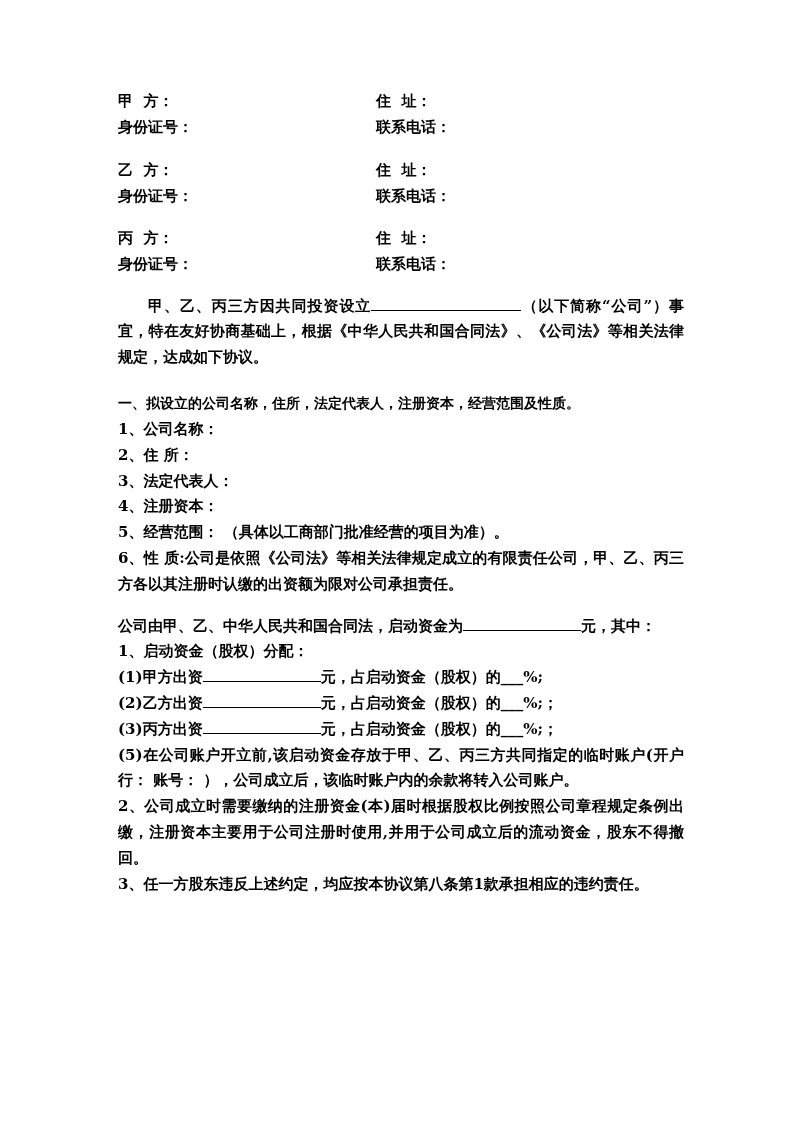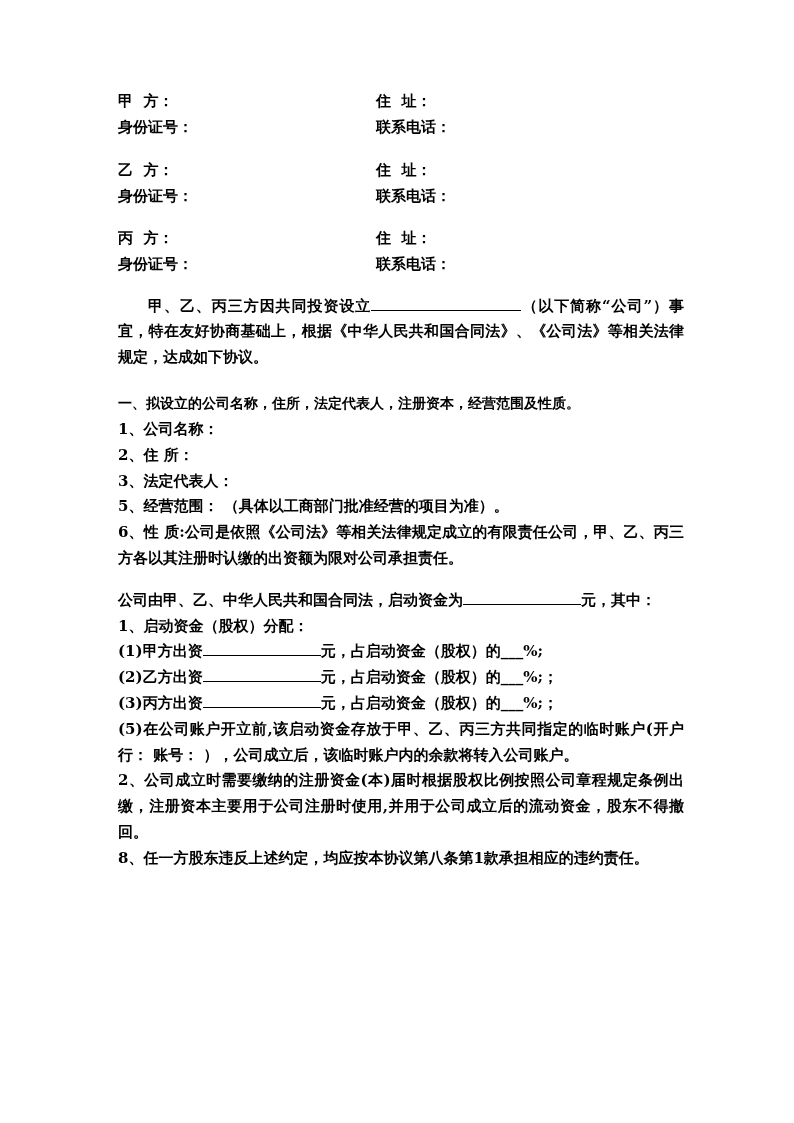--- a/index.html
+++ b/index.html
@@ -120,31 +120,32 @@
   <div class="body-text">
 
     <p class="para indent"><span>甲、乙、丙三方因共同投资设立</span><span class="blank b-long"></span><span>（以下简称“公司”）事宜，特在友好协商基础上，根据《中华人民共和国合同法》、《公司法》等相关法律规定，达成如下协议。</span></p>
 
     <div class="gap"></div>
 
     <p class="section-head">一、拟设立的公司名称，住所，法定代表人，注册资本，经营范围及性质。</p>
     <p class="line">1、公司名称：</p>
     <p class="line">2、住  所：</p>
     <p class="line">3、法定代表人：</p>
+    <p class="line">4、注册资本：</p>
     <p class="line">5、经营范围：                        （具体以工商部门批准经营的项目为准）。</p>
     <p class="line">6、性  质:公司是依照《公司法》等相关法律规定成立的有限责任公司，甲、乙、丙三方各以其注册时认缴的出资额为限对公司承担责任。</p>
 
     <div class="gap"></div>
 
     <p class="line"><span>公司由甲、乙、中华人民共和国合同法，启动资金为</span><span class="blank b-med"></span><span>元，其中：</span></p>
     <p class="line">1、启动资金（股权）分配：</p>
     <p class="line"><span>(1)甲方出资</span><span class="blank b-med"></span><span>元，占启动资金（股权）的___%;</span></p>
     <p class="line"><span>(2)乙方出资</span><span class="blank b-med"></span><span>元，占启动资金（股权）的___%;；</span></p>
     <p class="line"><span>(3)丙方出资</span><span class="blank b-med"></span><span>元，占启动资金（股权）的___%;；</span></p>
     <p class="line">(5)在公司账户开立前,该启动资金存放于甲、乙、丙三方共同指定的临时账户(开户行：                账号：                ），公司成立后，该临时账户内的余款将转入公司账户。</p>
     <p class="line">2、公司成立时需要缴纳的注册资金(本)届时根据股权比例按照公司章程规定条例出缴，注册资本主要用于公司注册时使用,并用于公司成立后的流动资金，股东不得撤回。</p>
-    <p class="line">8、任一方股东违反上述约定，均应按本协议第八条第1款承担相应的违约责任。</p>
+    <p class="line">3、任一方股东违反上述约定，均应按本协议第八条第1款承担相应的违约责任。</p>
 
     <div class="gap"></div>
     <div class="gap"></div>
 
   </div>
 </div>
 
 </body></html>

